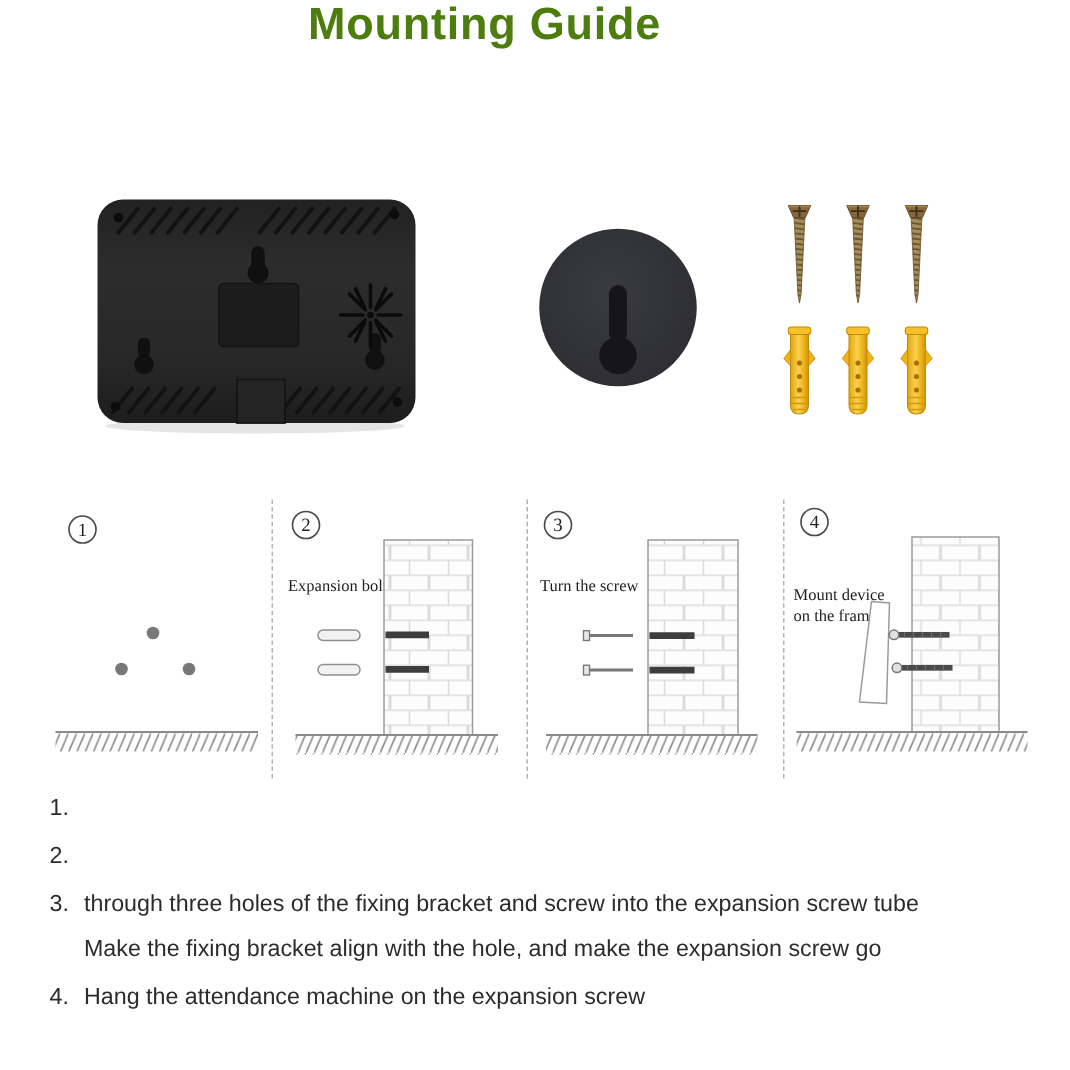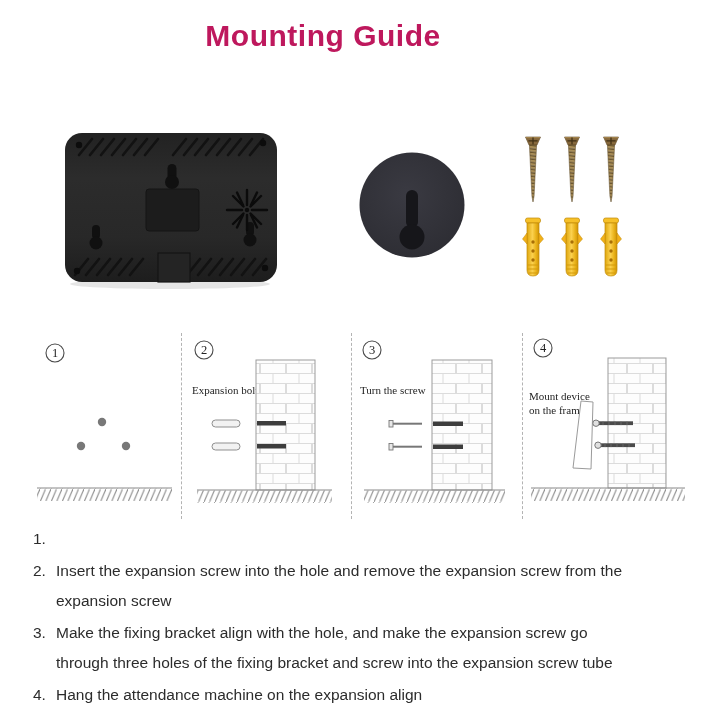--- a/index.html
+++ b/index.html
@@ -1,22 +1,22 @@
 <!DOCTYPE html>
 <html><head>
 <meta charset="utf-8">
 <style>
   html,body{margin:0;padding:0;}
   body{
     width:713px;height:713px;position:relative;background:#ffffff;
     font-family:"Liberation Sans",sans-serif;overflow:hidden;color:#2d2d2d;
   }
   .page-title{
-    position:absolute;top:19px;left:0;width:646px;text-align:center;
-    font-size:30px;font-weight:bold;color:#be185d;letter-spacing:.5px;
+    position:absolute;top:0;left:0;width:646px;text-align:center;
+    font-size:30px;font-weight:bold;color:#4d7c0f;letter-spacing:.5px;
   }
   .fig{position:absolute;}
   .device-fig{left:57px;top:126px;}
   .bracket-fig{left:356px;top:148px;}
   .fasteners-fig{left:516px;top:128px;}
   .steps-row{
     position:absolute;left:29px;top:333px;height:186px;display:flex;
   }
   .step-panel{position:relative;height:186px;box-sizing:border-box;}
   .step-panel.divider{border-right:1px dashed #b3b3b3;}
@@ -277,32 +277,28 @@
     </svg>
   </div>
 </div>
 
 <div class="instructions">
   <div class="instr">
     <span class="instr-num">1.</span>
   </div>
   <div class="instr">
     <span class="instr-num">2.</span>
-    <div class="instr-lines">
-      <span>Insert the expansion screw into the hole and remove the expansion screw from the</span>
-      <span>expansion screw</span>
-    </div>
   </div>
   <div class="instr">
     <span class="instr-num">3.</span>
     <div class="instr-lines">
+      <span>through three holes of the fixing bracket and screw into the expansion screw tube</span>
       <span>Make the fixing bracket align with the hole, and make the expansion screw go</span>
-      <span>through three holes of the fixing bracket and screw into the expansion screw tube</span>
     </div>
   </div>
   <div class="instr">
     <span class="instr-num">4.</span>
     <div class="instr-lines">
-      <span>Hang the attendance machine on the expansion align</span>
+      <span>Hang the attendance machine on the expansion screw</span>
       <span></span>
     </div>
   </div>
 </div>
 
 </body></html>

